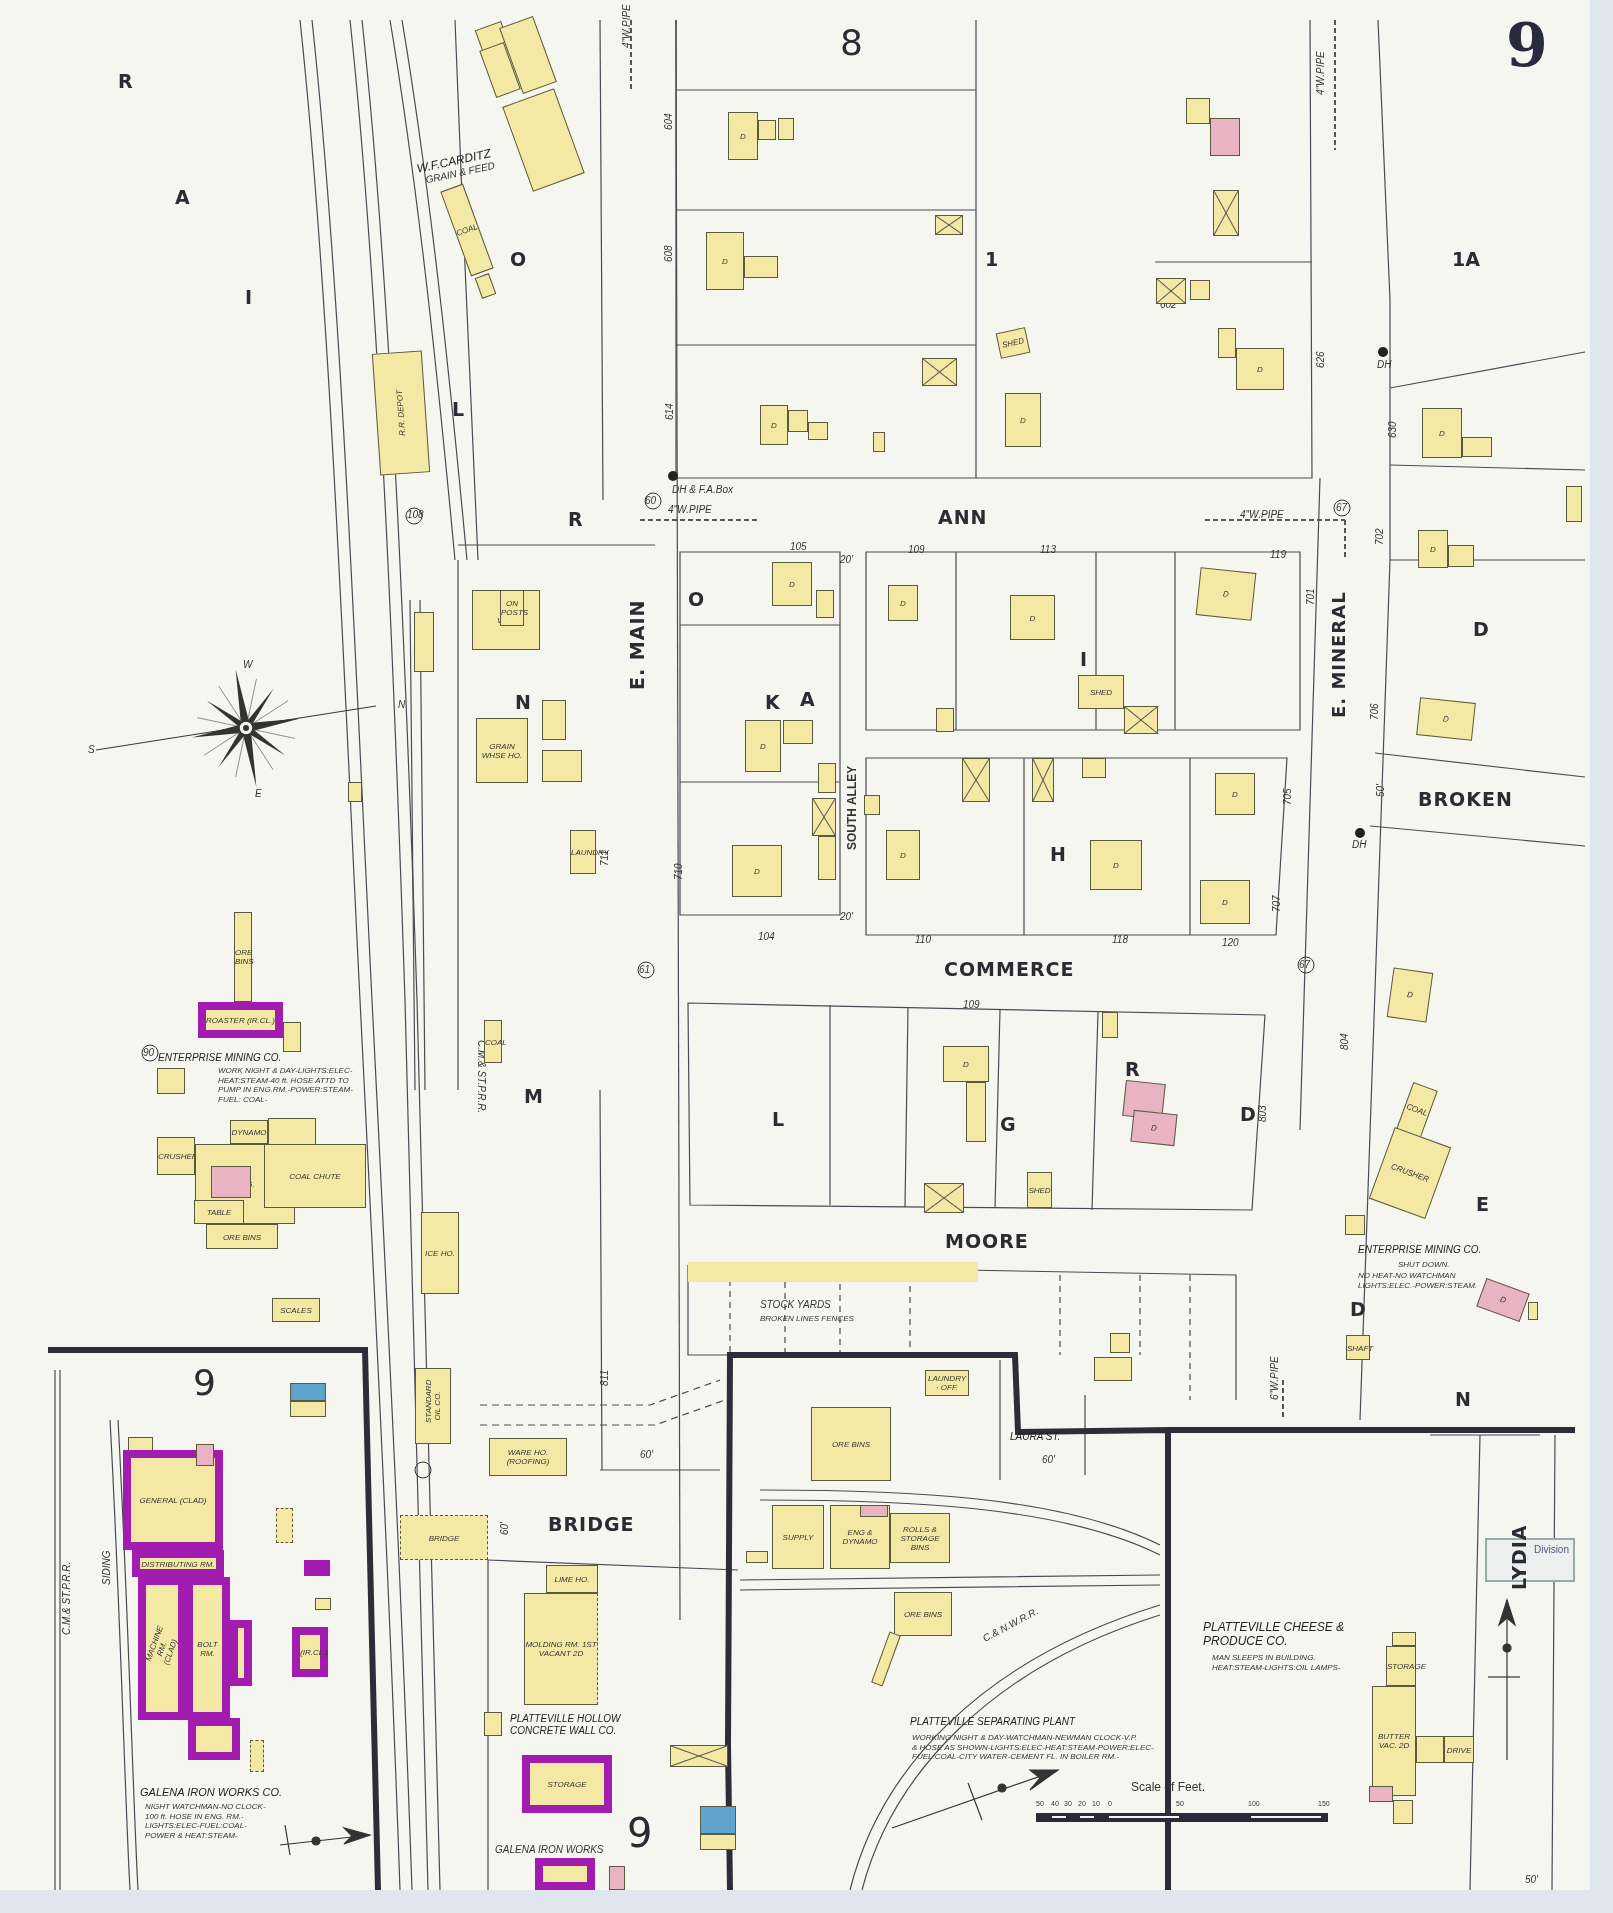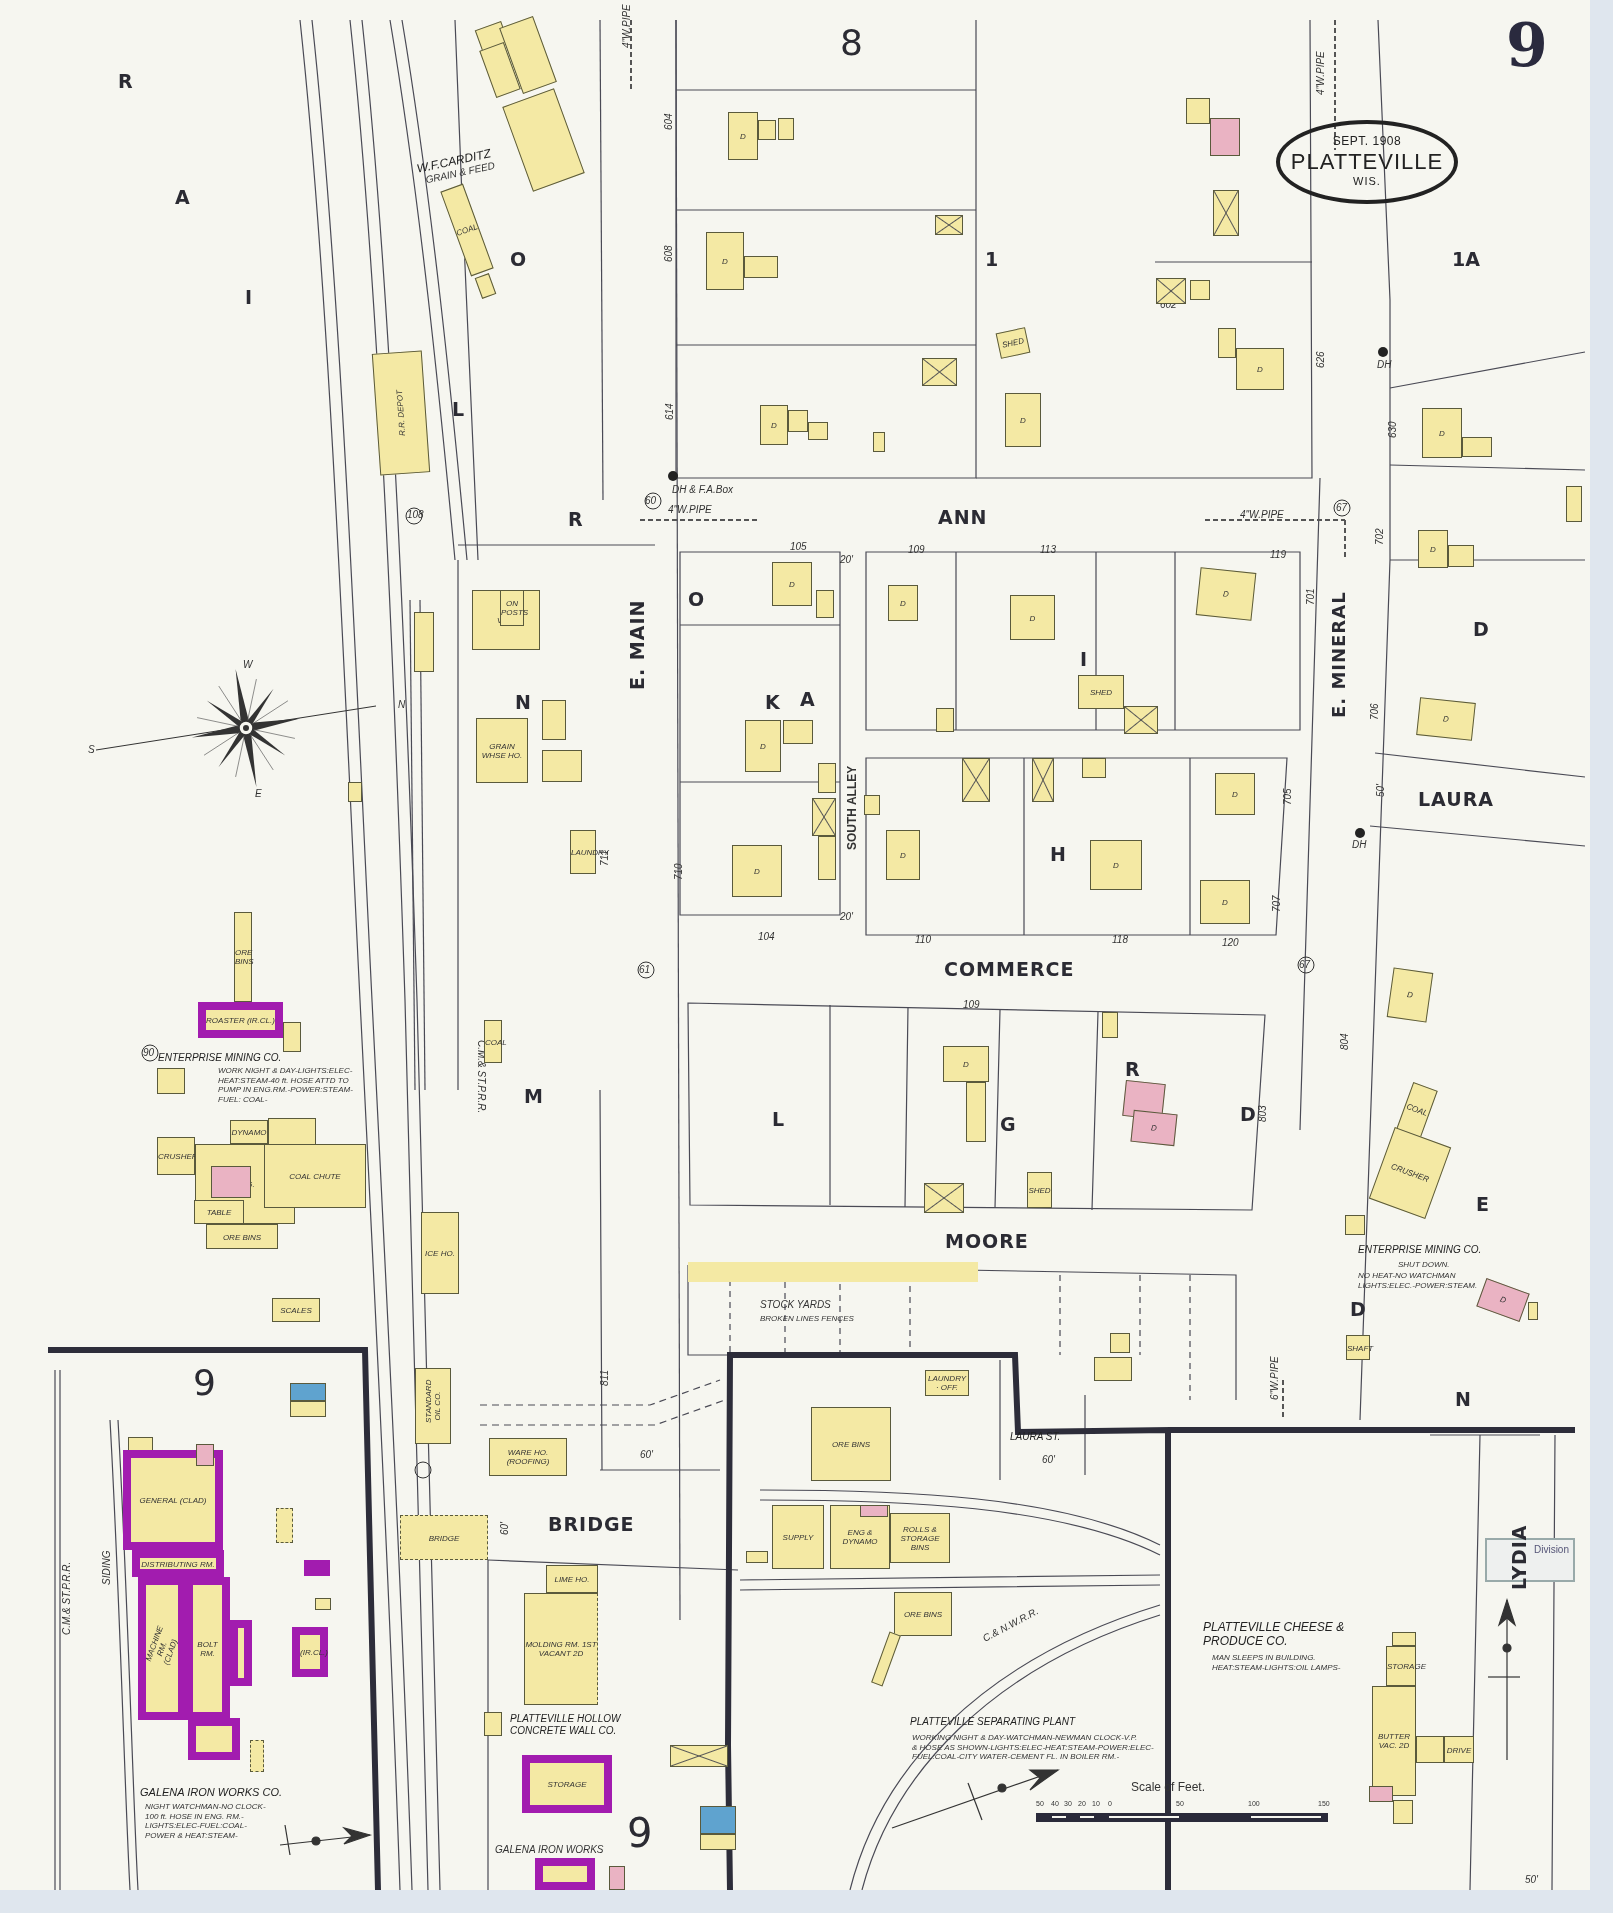--- a/index.html
+++ b/index.html
@@ -167,46 +167,41 @@
     <line x1="968" y1="1783" x2="982" y2="1820"></line>
     <circle cx="1002" cy="1788" r="4"></circle>
     <polygon points="1058,1770 1030,1770 1040,1778 1030,1790"></polygon>
     <line x1="1507" y1="1760" x2="1507" y2="1600"></line>
     <line x1="1488" y1="1677" x2="1520" y2="1677"></line>
     <circle cx="1507" cy="1648" r="4"></circle>
     <polygon points="1507,1600 1499,1625 1507,1618 1515,1625"></polygon>
   </g>
 </svg>
 
-<div id="title-oval">
-  <div id="title-date">SEPT. 1908</div>
-  <div id="title-city">PLATTEVILLE</div>
-  <div id="title-state">WIS.</div>
-</div>
 <div id="sheet-number">9</div>
 <div id="stamp">Division</div>
 
 <div class="lbl street" style="left:118px;top:72px;">R</div>
 <div class="lbl street" style="left:175px;top:188px;">A</div>
 <div class="lbl street" style="left:245px;top:288px;">I</div>
 <div class="lbl street" style="left:452px;top:400px;">L</div>
 <div class="lbl street" style="left:568px;top:510px;">R</div>
 <div class="lbl street" style="left:688px;top:590px;">O</div>
 <div class="lbl street" style="left:800px;top:690px;">A</div>
 <div class="lbl street" style="left:905px;top:838px;">D</div>
 <div class="lbl street" style="left:1125px;top:1060px;">R</div>
 <div class="lbl street" style="left:1240px;top:1105px;">D</div>
 <div class="lbl street" style="left:1350px;top:1300px;">D</div>
 <div class="lbl street" style="left:1455px;top:1390px;">N</div>
 
 <div class="lbl street" style="left:938px;top:508px;">ANN</div>
 <div class="lbl street" style="left:944px;top:960px;">COMMERCE</div>
 <div class="lbl street" style="left:945px;top:1232px;">MOORE</div>
 <div class="lbl street" style="left:548px;top:1515px;">BRIDGE</div>
-<div class="lbl street" style="left:1418px;top:790px;">LAURA</div>
+<div class="lbl street" style="left:1418px;top:790px;">BROKEN</div>
 <div class="lbl street vert" style="left:628px;top:690px;">E. MAIN</div>
 <div class="lbl street vert" style="left:1330px;top:718px;font-size:18px;">E. MINERAL</div>
 <div class="lbl street vert" style="left:1510px;top:1590px;">LYDIA</div>
 <div class="lbl hand vert" style="left:846px;top:850px;font-size:12px;font-style:normal;font-weight:bold;">SOUTH ALLEY</div>
 <div class="lbl company" style="left:1010px;top:1432px;">LAURA ST.</div>
 <div class="lbl hand" style="left:1042px;top:1455px;">60'</div>
 
 <div class="lbl hand vert-cw" style="left:486px;top:1040px;">C.M.&amp; ST.P.R.R.</div>
 <div class="lbl hand vert" style="left:62px;top:1635px;">C.M.&amp; ST.P.R.R.</div>
 <div class="lbl hand vert" style="left:102px;top:1585px;">SIDING</div>

